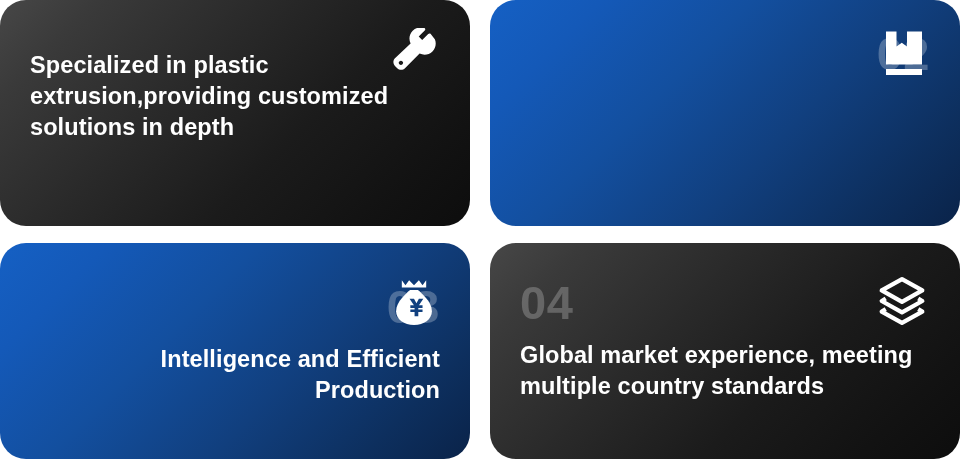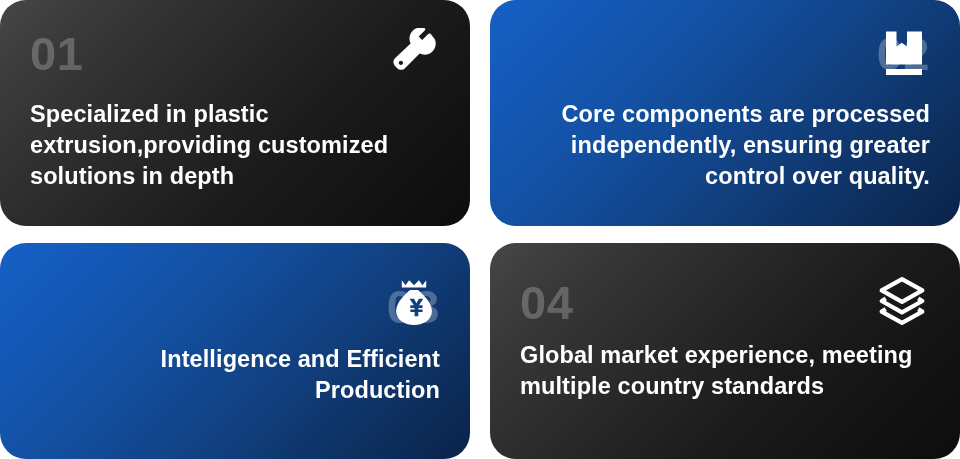--- a/index.html
+++ b/index.html
@@ -100,33 +100,31 @@
 
   <div class="card dark card1">
     <div class="card-icon">
       <svg viewBox="0 0 64 64" width="52" height="52" aria-hidden="true">
         <path fill="#ffffff" d="M52.6 7.4c-1.0-1.0-2.3-0.7-3.1 0.1l-7.4 7.4-4.3-4.3 7.4-7.4c0.8-0.8 1.0-2.1 0.0-3.0
            -4.9-1.9-10.8-0.9-14.8 3.1-4.3 4.3-5.1 10.7-2.6 15.8L8.6 37.2c-2.6 2.6-2.6 6.9 0 9.5l2.8 2.8
            c2.6 2.6 6.9 2.6 9.5 0l18.0-18.0c5.1 2.5 11.5 1.7 15.8-2.6 4.0-4.0 5.0-9.9 3.1-14.8
            -0.2-0.5-0.5-0.9-0.9-1.3z M15.9 45.6c-1.5 0-2.7-1.2-2.7-2.7s1.2-2.7 2.7-2.7 2.7 1.2 2.7 2.7-1.2 2.7-2.7 2.7z"></path>
       </svg>
     </div>
-    <div class="card-number">01</div>
     <div class="card-title">Specialized in plastic extrusion,providing customized solutions in depth</div>
   </div>
 
   <div class="card blue card2">
     <div class="card-icon">
       <svg viewBox="0 0 64 64" width="48" height="50" aria-hidden="true">
         <path fill="#ffffff" d="M8 2h14v20l7-5 7 5V2h20v44H8z"></path>
         <rect fill="#ffffff" x="8" y="52" width="48" height="8"></rect>
       </svg>
     </div>
     <div class="card-number">02</div>
-    <div class="card-title">Core components are processed independently, ensuring greater control over quality.</div>
   </div>
 
   <div class="card blue card3">
     <div class="card-icon">
       <svg viewBox="0 0 64 64" width="52" height="52" aria-hidden="true">
         <path fill="#ffffff" d="M17 4l4.5 6L26 4l6 6 6-6 4.5 6L47 4v9H17z"></path>
         <path fill="#ffffff" d="M27 16h10c0 0 5 4.5 9.5 9.5C51 30.5 54 36 54 42c0 10-9.8 17-22 17S10 52 10 42
           c0-6 3-11.5 7.5-16.5C22 20.5 27 16 27 16z"></path>
         <path fill="#11407f" d="M31.9 34.9l-5.4-8.0h5.5l3.0 5.3 3.0-5.3h5.5l-5.4 8.0h4.4v3.1h-5.2v2.0h5.2v3.1h-5.2v5.2
           h-4.6v-5.2h-5.2v-3.1h5.2v-2.0h-5.2v-3.1z"></path>

